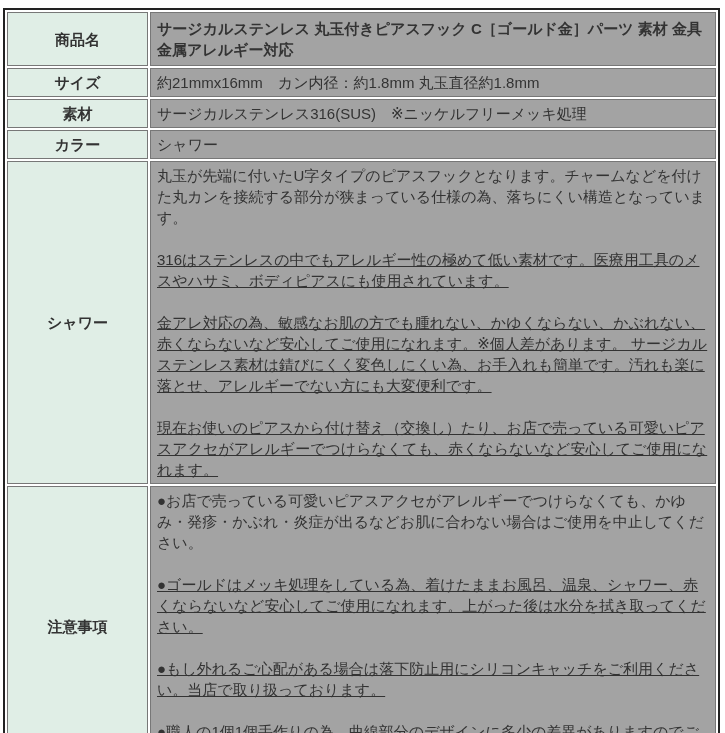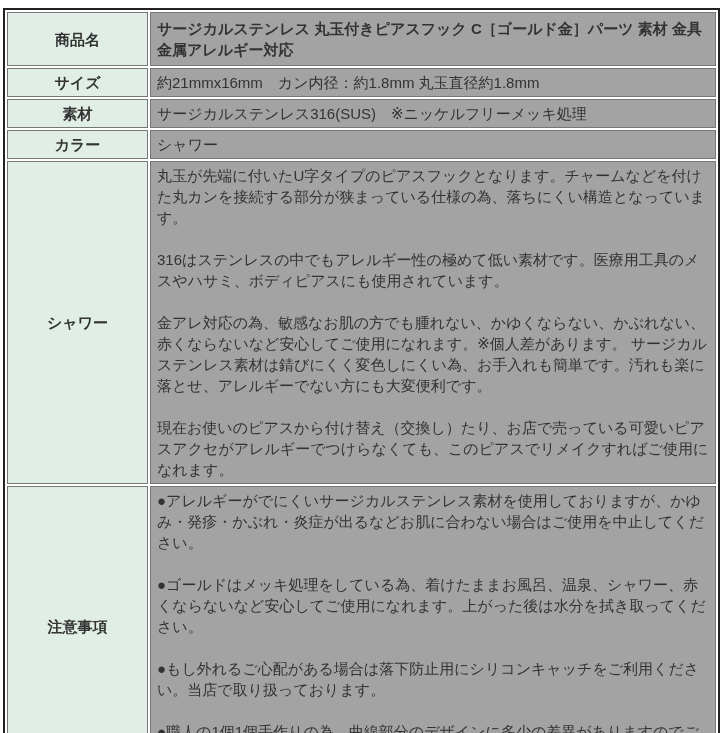--- a/index.html
+++ b/index.html
@@ -38,21 +38,21 @@
     padding:2px 16px;
     font-size:15px;
   }
   table.spec td{
     border:1px solid var(--cell_border);
     vertical-align:middle;
     padding:3px 6px;
     background:#a3a3a3;
   }
   table.spec td p{margin:0;}
-  table.spec td p + p{margin-top:21px;}
+  table.spec td p + p{margin-top:21px;text-decoration:underline;}
   tr.r1 td, tr.r1 th{height:54px;}
   tr.r2 td, tr.r2 th{height:29px;}
   tr.r3 td, tr.r3 th{height:23px;}
   tr.r4 td, tr.r4 th{height:20px;}
   tr.r5 td, tr.r5 th{height:272px;}
   tr.r6 td, tr.r6 th{height:231px;}
   td.bold{font-weight:bold;}
 </style>
 </head>
 <body>
@@ -82,27 +82,27 @@
       <td>
         <p>シャワー</p>
       </td>
     </tr>
     <tr class="r5">
       <th>シャワー</th>
       <td>
         <p>丸玉が先端に付いたU字タイプのピアスフックとなります。チャームなどを付けた丸カンを接続する部分が狭まっている仕様の為、落ちにくい構造となっています。</p>
         <p>316はステンレスの中でもアレルギー性の極めて低い素材です。医療用工具のメスやハサミ、ボディピアスにも使用されています。</p>
         <p>金アレ対応の為、敏感なお肌の方でも腫れない、かゆくならない、かぶれない、赤くならないなど安心してご使用になれます。※個人差があります。 サージカルステンレス素材は錆びにくく変色しにくい為、お手入れも簡単です。汚れも楽に落とせ、アレルギーでない方にも大変便利です。</p>
-        <p>現在お使いのピアスから付け替え（交換し）たり、お店で売っている可愛いピアスアクセがアレルギーでつけらなくても、このピアスでリメイクすればご使用になれます。</p>
+        <p>現在お使いのピアスから付け替え（交換し）たり、お店で売っている可愛いピアスアクセがアレルギーでつけらなくても、赤くならないなど安心してご使用になれます。</p>
       </td>
     </tr>
     <tr class="r6">
       <th>注意事項</th>
       <td>
-        <p>●アレルギーがでにくいサージカルステンレス素材を使用しておりますが、かゆみ・発疹・かぶれ・炎症が出るなどお肌に合わない場合はご使用を中止してください。</p>
+        <p>●お店で売っている可愛いピアスアクセがアレルギーでつけらなくても、かゆみ・発疹・かぶれ・炎症が出るなどお肌に合わない場合はご使用を中止してください。</p>
         <p>●ゴールドはメッキ処理をしている為、着けたままお風呂、温泉、シャワー、赤くならないなど安心してご使用になれます。上がった後は水分を拭き取ってください。</p>
         <p>●もし外れるご心配がある場合は落下防止用にシリコンキャッチをご利用ください。当店で取り扱っております。</p>
         <p>●職人の1個1個手作りの為、曲線部分のデザインに多少の差異がありますのでご了承願います。</p>
       </td>
     </tr>
 
   </tbody>
 </table>
 
 </body></html>

